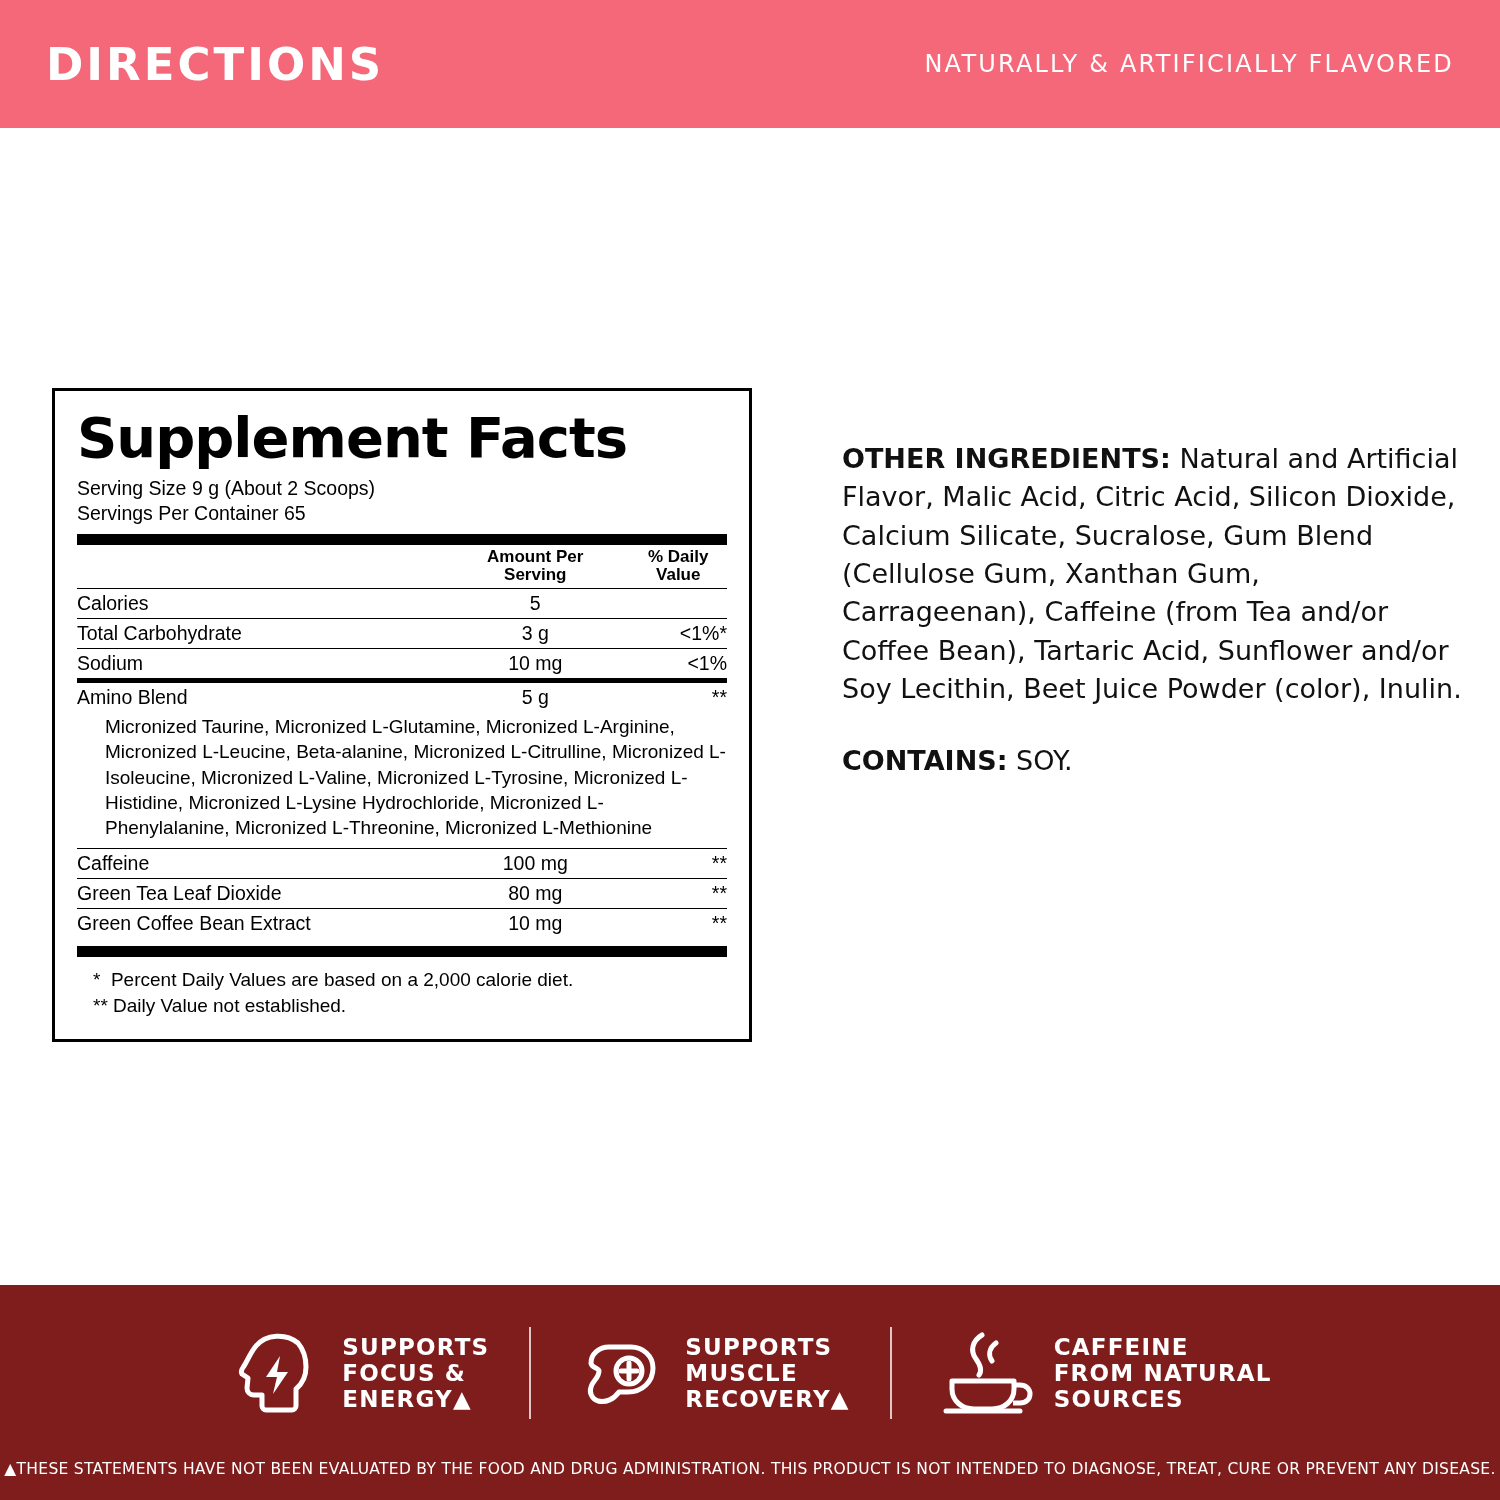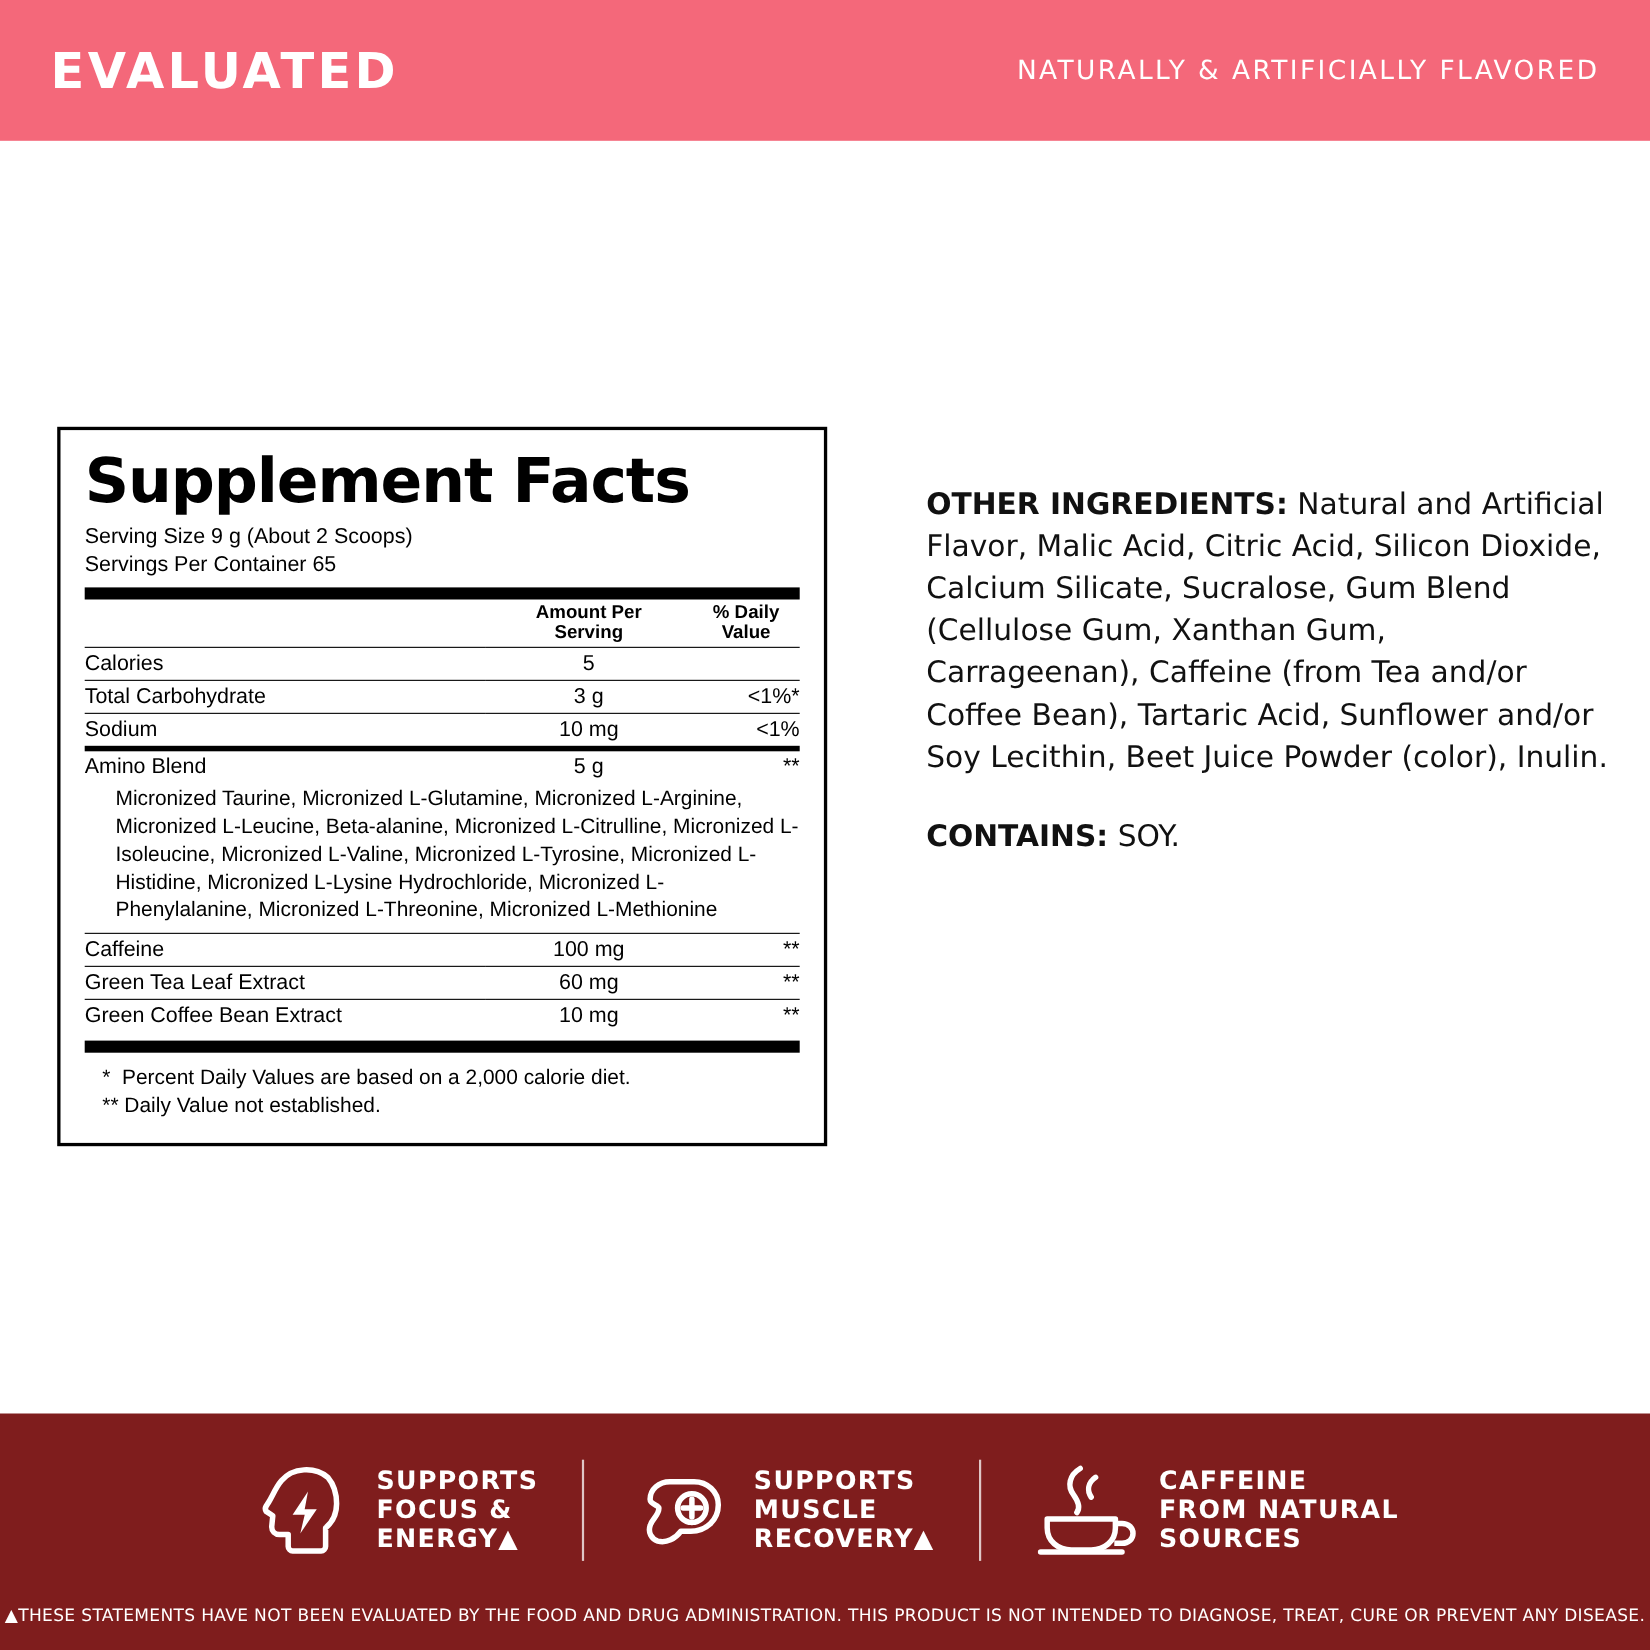--- a/index.html
+++ b/index.html
@@ -167,21 +167,21 @@
     color: #ffffff;
     font-size: 15.5px;
     letter-spacing: 0.3px;
     font-family: "DejaVu Sans", sans-serif;
   }
 </style>
 </head>
 <body>
 
 <div class="top-banner">
-  <div class="flavor-title">EVALUATED</div>
+  <div class="flavor-title">DIRECTIONS</div>
   <div class="flavor-note">NATURALLY &amp; ARTIFICIALLY FLAVORED</div>
 </div>
 
 <div class="sf-panel">
   <div class="sf-title">Supplement Facts</div>
 
   <div class="sf-serving">
     <div>Serving Size 9 g (About 2 Scoops)</div>
     <div>Servings Per Container 65</div>
   </div>
@@ -235,22 +235,22 @@
   <div class="rule-thin"></div>
 
   <table class="sf-table">
     <tbody>
         <tr>
       <td class="col-name">Caffeine</td>
       <td class="col-amt">100 mg</td>
       <td class="col-dv">**</td>
     </tr>
     <tr class="row-line">
-      <td class="col-name">Green Tea Leaf Extract</td>
-      <td class="col-amt">60 mg</td>
+      <td class="col-name">Green Tea Leaf Dioxide</td>
+      <td class="col-amt">80 mg</td>
       <td class="col-dv">**</td>
     </tr>
     <tr class="row-line">
       <td class="col-name">Green Coffee Bean Extract</td>
       <td class="col-amt">10 mg</td>
       <td class="col-dv">**</td>
     </tr>
   </tbody>
     </table>
 

